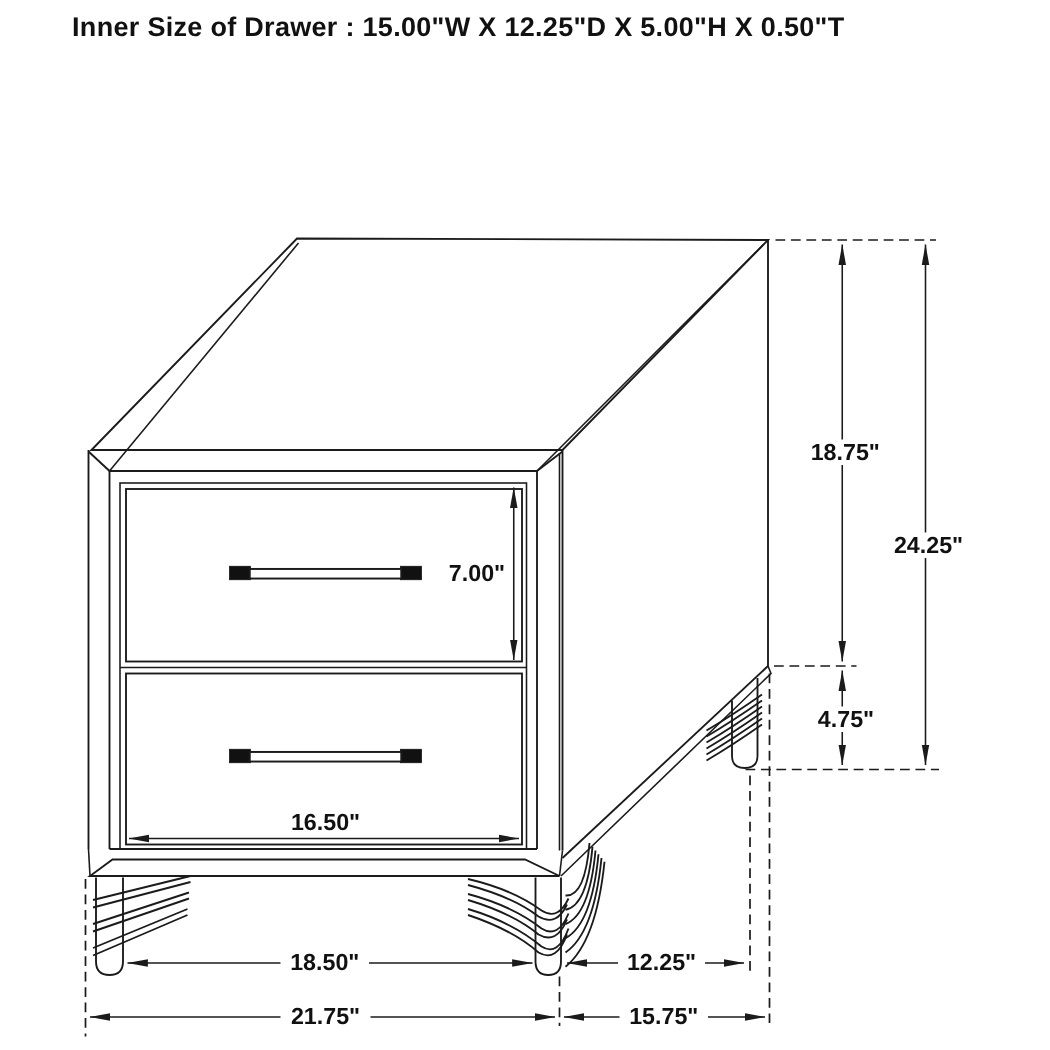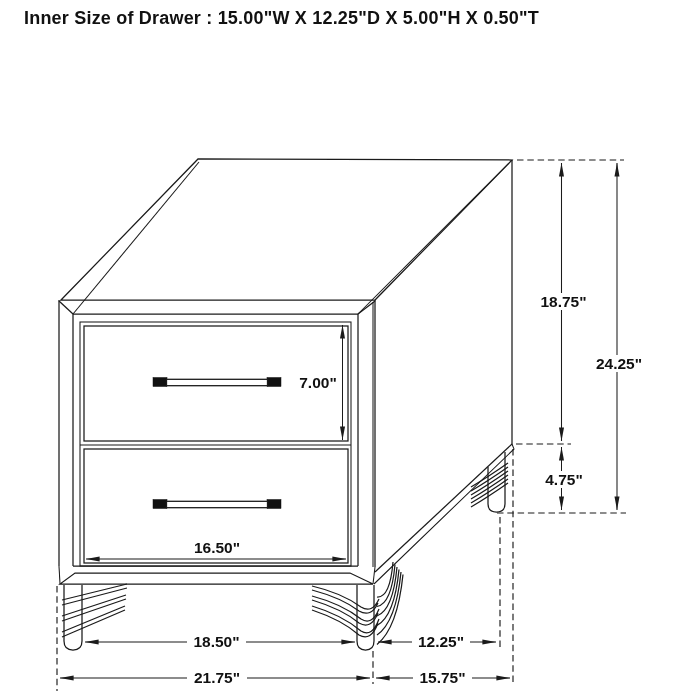--- a/index.html
+++ b/index.html
@@ -15,21 +15,21 @@
     position: relative;
     width: 700px;
     height: 700px;
     background: #ffffff;
   }
   .title {
     position: absolute;
     top: 8px;
     left: 0;
     width: 563px;
-    text-align: center;
+    text-align: right;
     font-weight: bold;
     font-size: 18px;
     letter-spacing: 0.2px;
     color: #111111;
     white-space: nowrap;
   }
   svg.drawing {
     position: absolute;
     top: 0;
     left: 0;

